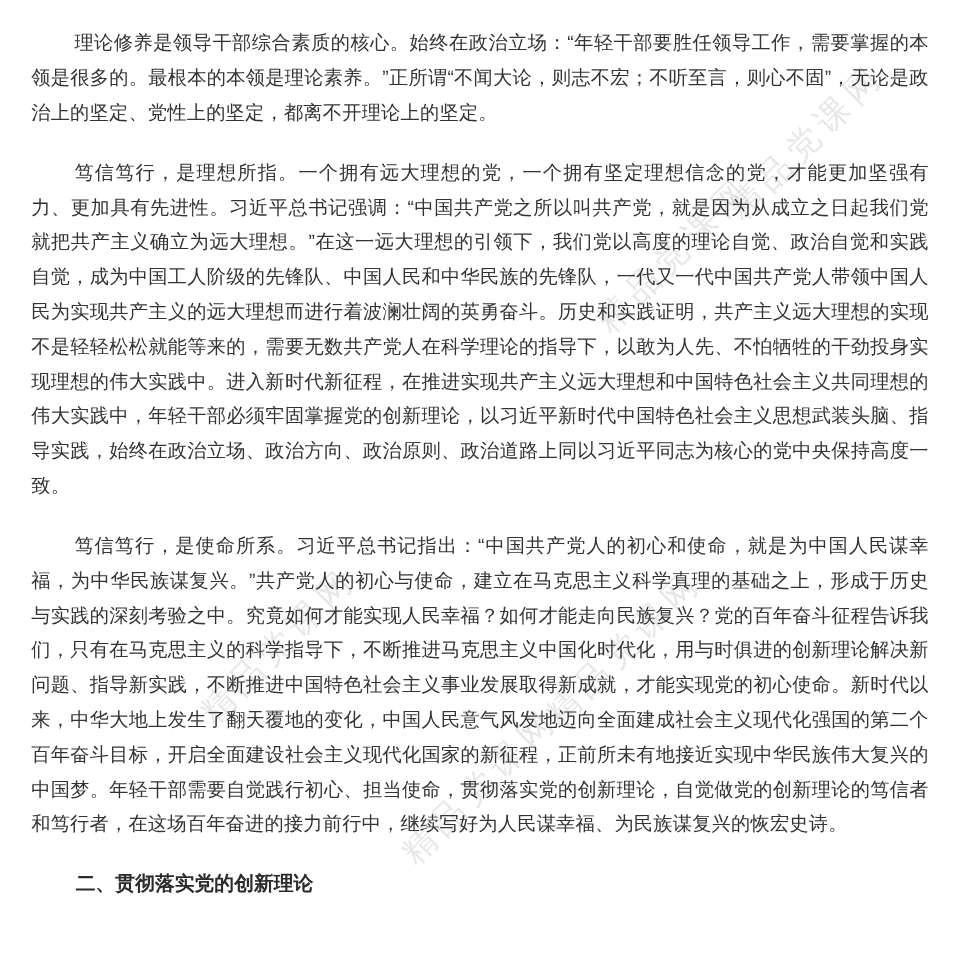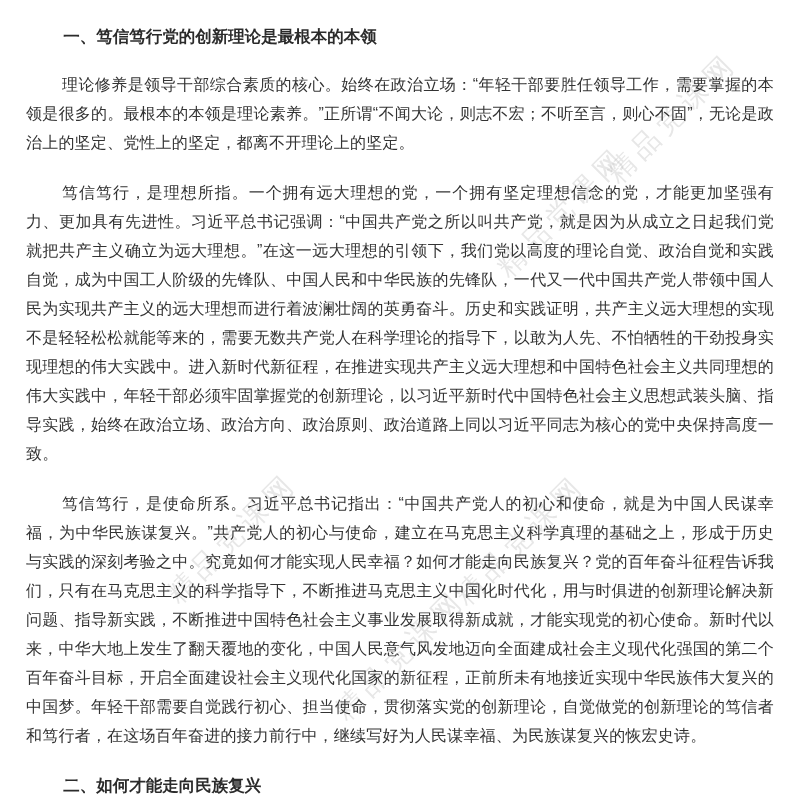--- a/index.html
+++ b/index.html
@@ -69,24 +69,23 @@
 
   <div class="watermark-layer">
     <span class="wm" style="left:562px; top:212px;">精品党课网</span>
     <span class="wm" style="left:672px; top:118px;">精品党课网</span>
     <span class="wm" style="left:232px; top:538px;">精品党课网</span>
     <span class="wm" style="left:520px; top:540px;">精品党课网</span>
     <span class="wm" style="left:400px; top:655px;">精品党课网</span>
   </div>
 
   <div class="content">
-    <h2 class="section-1">一、笃信笃行党的创新理论是最根本的本领</h2>
 
     <p>理论修养是领导干部综合素质的核心。始终在政治立场：“年轻干部要胜任领导工作，需要掌握的本领是很多的。最根本的本领是理论素养。”正所谓“不闻大论，则志不宏；不听至言，则心不固”，无论是政治上的坚定、党性上的坚定，都离不开理论上的坚定。</p>
 
     <p>笃信笃行，是理想所指。一个拥有远大理想的党，一个拥有坚定理想信念的党，才能更加坚强有力、更加具有先进性。习近平总书记强调：“中国共产党之所以叫共产党，就是因为从成立之日起我们党就把共产主义确立为远大理想。”在这一远大理想的引领下，我们党以高度的理论自觉、政治自觉和实践自觉，成为中国工人阶级的先锋队、中国人民和中华民族的先锋队，一代又一代中国共产党人带领中国人民为实现共产主义的远大理想而进行着波澜壮阔的英勇奋斗。历史和实践证明，共产主义远大理想的实现不是轻轻松松就能等来的，需要无数共产党人在科学理论的指导下，以敢为人先、不怕牺牲的干劲投身实现理想的伟大实践中。进入新时代新征程，在推进实现共产主义远大理想和中国特色社会主义共同理想的伟大实践中，年轻干部必须牢固掌握党的创新理论，以习近平新时代中国特色社会主义思想武装头脑、指导实践，始终在政治立场、政治方向、政治原则、政治道路上同以习近平同志为核心的党中央保持高度一致。</p>
 
     <p>笃信笃行，是使命所系。习近平总书记指出：“中国共产党人的初心和使命，就是为中国人民谋幸福，为中华民族谋复兴。”共产党人的初心与使命，建立在马克思主义科学真理的基础之上，形成于历史与实践的深刻考验之中。究竟如何才能实现人民幸福？如何才能走向民族复兴？党的百年奋斗征程告诉我们，只有在马克思主义的科学指导下，不断推进马克思主义中国化时代化，用与时俱进的创新理论解决新问题、指导新实践，不断推进中国特色社会主义事业发展取得新成就，才能实现党的初心使命。新时代以来，中华大地上发生了翻天覆地的变化，中国人民意气风发地迈向全面建成社会主义现代化强国的第二个百年奋斗目标，开启全面建设社会主义现代化国家的新征程，正前所未有地接近实现中华民族伟大复兴的中国梦。年轻干部需要自觉践行初心、担当使命，贯彻落实党的创新理论，自觉做党的创新理论的笃信者和笃行者，在这场百年奋进的接力前行中，继续写好为人民谋幸福、为民族谋复兴的恢宏史诗。</p>
 
-    <h2 class="section-2">二、如何才能走向民族复兴</h2>
+    <h2 class="section-2">二、贯彻落实党的创新理论</h2>
   </div>
 
 </div>
 
 </body></html>

